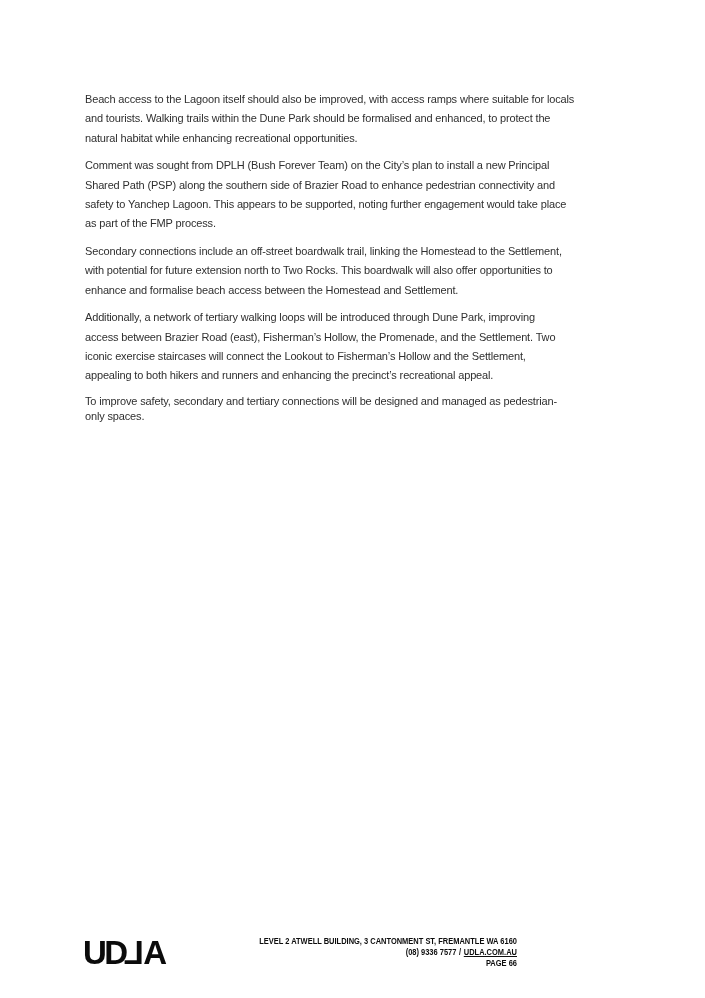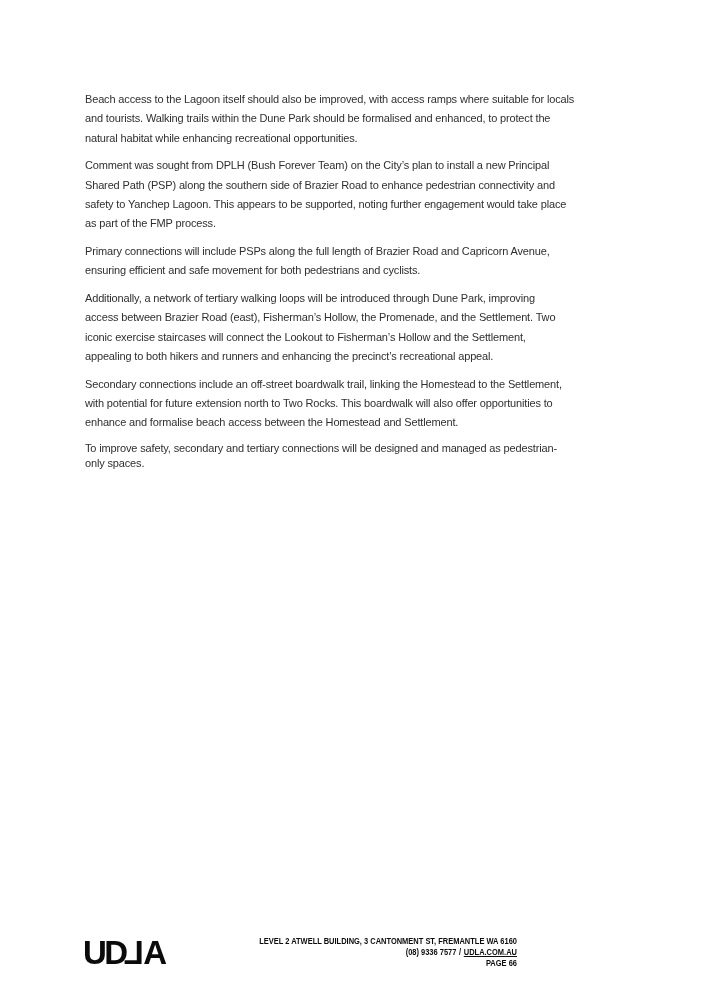--- a/index.html
+++ b/index.html
@@ -78,29 +78,27 @@
 <div class="page">
 
   <main class="content">
     <p>Beach access to the Lagoon itself should also be improved, with access ramps where suitable for locals
 and tourists. Walking trails within the Dune Park should be formalised and enhanced, to protect the
 natural habitat while enhancing recreational opportunities.</p>
     <p>Comment was sought from DPLH (Bush Forever Team) on the City’s plan to install a new Principal
 Shared Path (PSP) along the southern side of Brazier Road to enhance pedestrian connectivity and
 safety to Yanchep Lagoon. This appears to be supported, noting further engagement would take place
 as part of the FMP process.</p>
-    <p>Primary connections will include PSPs along the full length of Brazier Road and Capricorn Avenue,
-ensuring efficient and safe movement for both pedestrians and cyclists.</p>
+    <p>Secondary connections include an off-street boardwalk trail, linking the Homestead to the Settlement,
+with potential for future extension north to Two Rocks. This boardwalk will also offer opportunities to
+enhance and formalise beach access between the Homestead and Settlement.</p>
     <p>Additionally, a network of tertiary walking loops will be introduced through Dune Park, improving
 access between Brazier Road (east), Fisherman’s Hollow, the Promenade, and the Settlement. Two
 iconic exercise staircases will connect the Lookout to Fisherman’s Hollow and the Settlement,
 appealing to both hikers and runners and enhancing the precinct’s recreational appeal.</p>
-    <p>Secondary connections include an off-street boardwalk trail, linking the Homestead to the Settlement,
-with potential for future extension north to Two Rocks. This boardwalk will also offer opportunities to
-enhance and formalise beach access between the Homestead and Settlement.</p>
     <p class="tight">To improve safety, secondary and tertiary connections will be designed and managed as pedestrian-
 only spaces.</p>
   </main>
 
   <div class="logo">
     <span>UD</span><span class="flip">L</span><span>A</span>
   </div>
 
   <footer class="footer-right">
     <div>LEVEL 2 ATWELL BUILDING, 3 CANTONMENT ST, FREMANTLE WA 6160</div>

